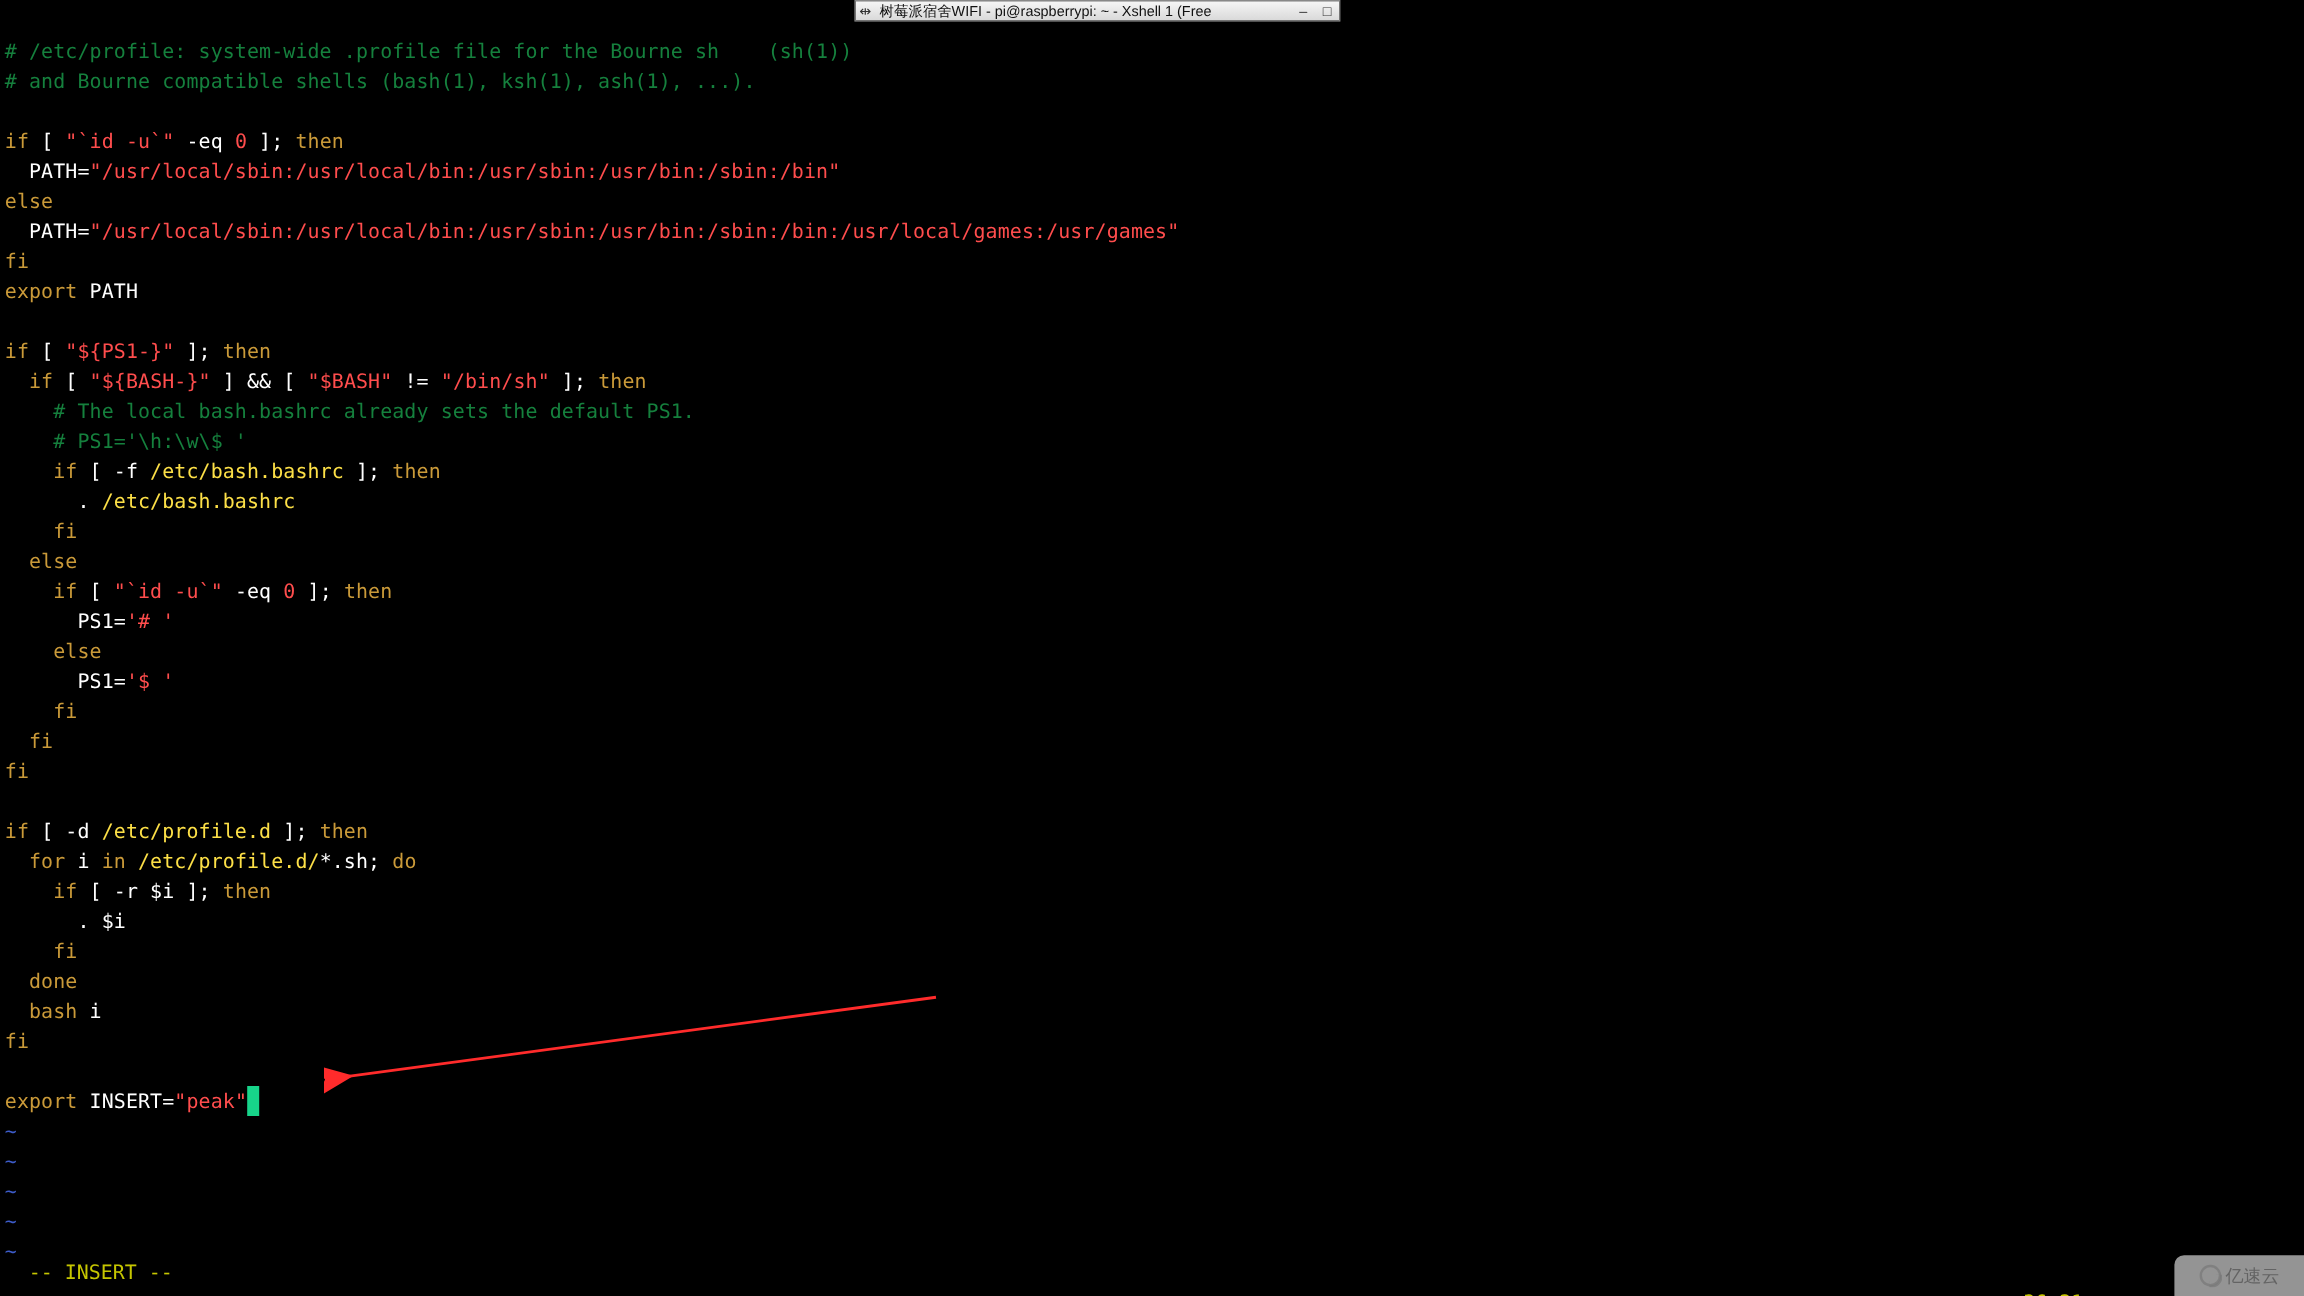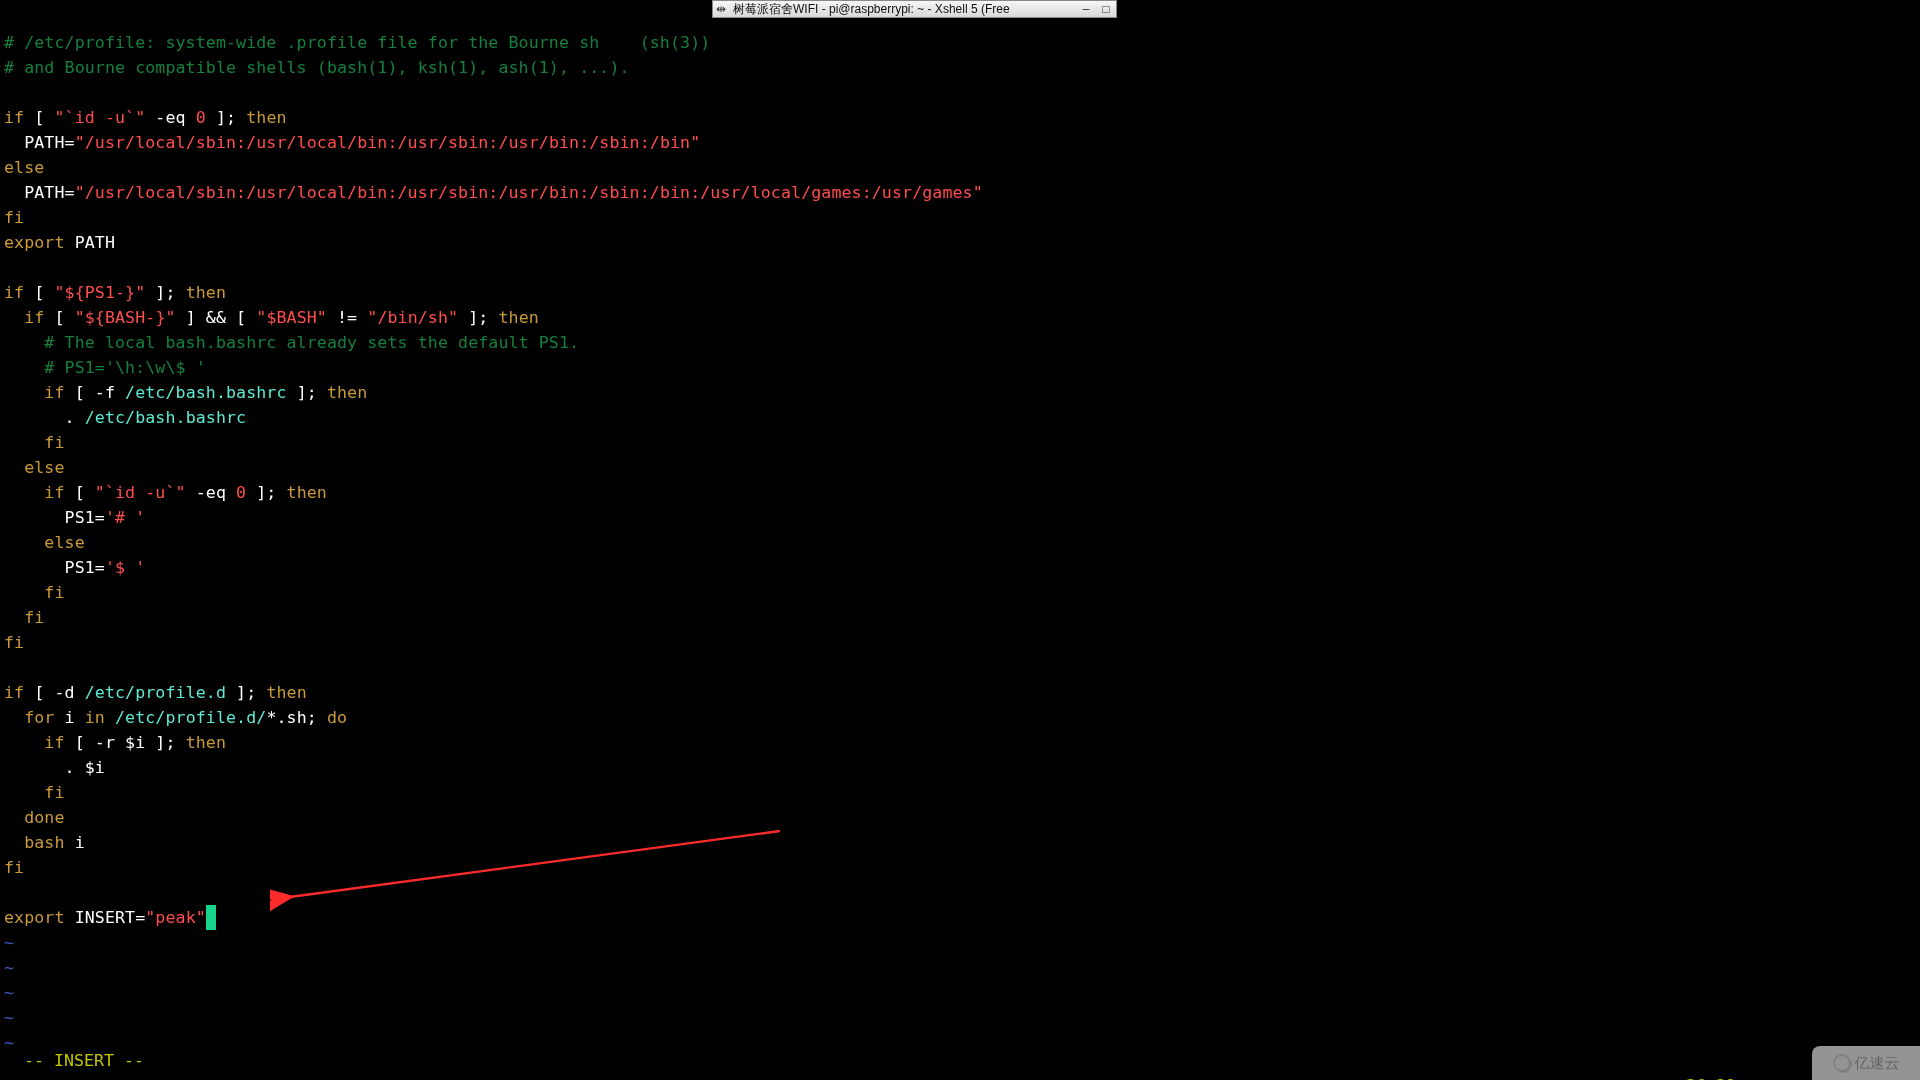--- a/index.html
+++ b/index.html
@@ -41,21 +41,21 @@
       top:5px;
       left:4px;
       white-space: pre;
       line-height: 25px;
       letter-spacing: 0.1px;
     }
     .c-white  { color:#ffffff; }
     .c-orange { color:#ca9a39;margin-top:34px; }
     .c-blue   { color:#15803d; }
     .c-red    { color:#ff4d4d; }
-    .c-green  { color:#5eead4; }
+    .c-green  { color:#fde047; }
     .cursor {
       display:inline-block;
       width:10px;
       background:#17d48a;
       color:#17d48a;
     }
     .tilde { color:#3d5cc9; }
     
     .vim-status {
       position:absolute;
@@ -93,27 +93,27 @@
       content:""; position:absolute; width:9px; height:9px;
       border:2px solid rgba(120,120,120,0.7);border-left:0;border-top:0;
       border-radius:0 0 9px 0; right:-3px; bottom:-3px;
     }
   </style>
 </head>
 <body>
 
 <div class="titlebar">
   <span class="pin">⇹</span>
-  <span class="title-text">树莓派宿舍WIFI - pi@raspberrypi: ~ - Xshell 5 (Free</span>
+  <span class="title-text">树莓派宿舍WIFI - pi@raspberrypi: ~ - Xshell 1 (Free</span>
   <span class="winbtn">–</span>
   <span class="winbtn">□</span>
 </div>
 
 <div class="term">
-<span class="c-blue"># /etc/profile: system-wide .profile file for the Bourne sh</span><span class="c-blue">    (sh(3))</span>
+<span class="c-blue"># /etc/profile: system-wide .profile file for the Bourne sh</span><span class="c-blue">    (sh(1))</span>
 <span class="c-blue"># and Bourne compatible shells (bash(1), ksh(1), ash(1), ...).</span>
 
 <span class="c-orange">if</span><span class="c-white"> [ </span><span class="c-red">"`id -u`"</span><span class="c-white"> -eq </span><span class="c-red">0</span><span class="c-white"> ]; </span><span class="c-orange">then</span>
 <span class="c-white">  PATH=</span><span class="c-red">"/usr/local/sbin:/usr/local/bin:/usr/sbin:/usr/bin:/sbin:/bin"</span>
 <span class="c-orange">else</span>
 <span class="c-white">  PATH=</span><span class="c-red">"/usr/local/sbin:/usr/local/bin:/usr/sbin:/usr/bin:/sbin:/bin:/usr/local/games:/usr/games"</span>
 <span class="c-orange">fi</span>
 <span class="c-orange">export</span><span class="c-white"> PATH</span>
 
 <span class="c-orange">if</span><span class="c-white"> [ </span><span class="c-red">"${PS1-}"</span><span class="c-white"> ]; </span><span class="c-orange">then</span>

